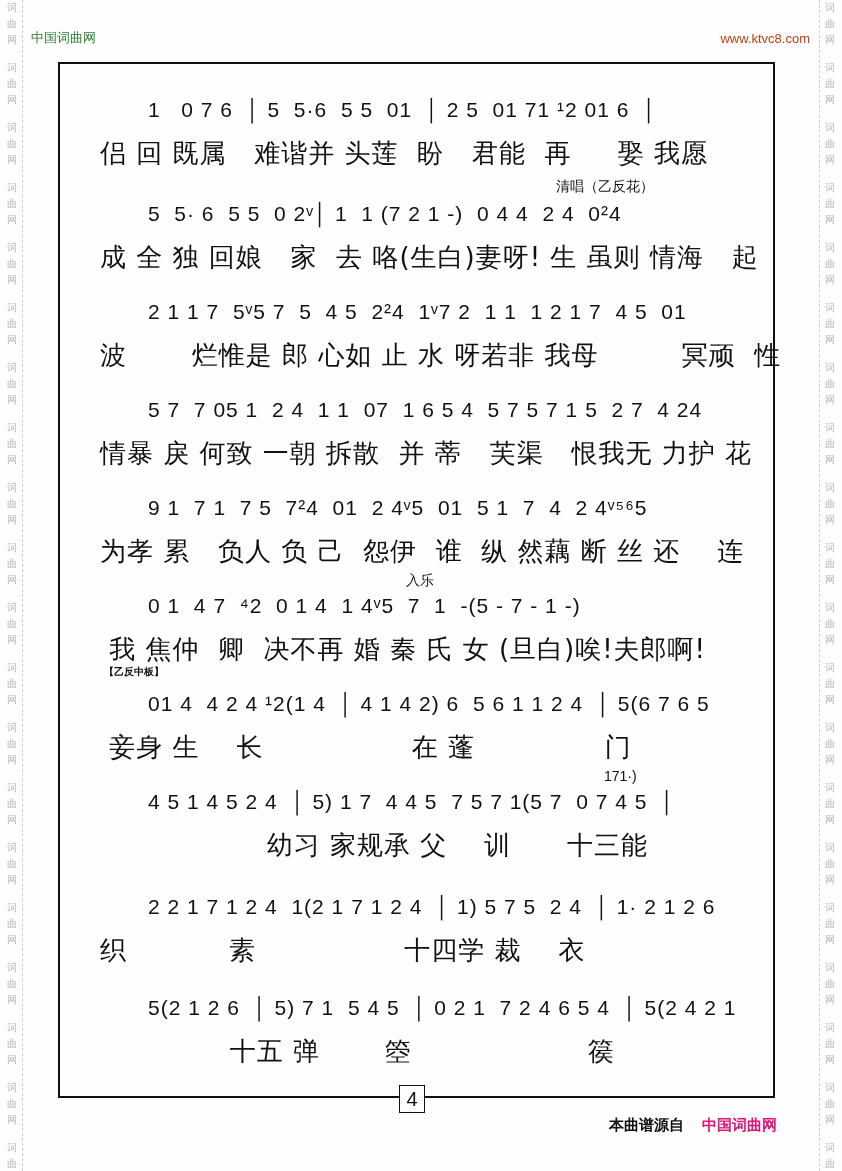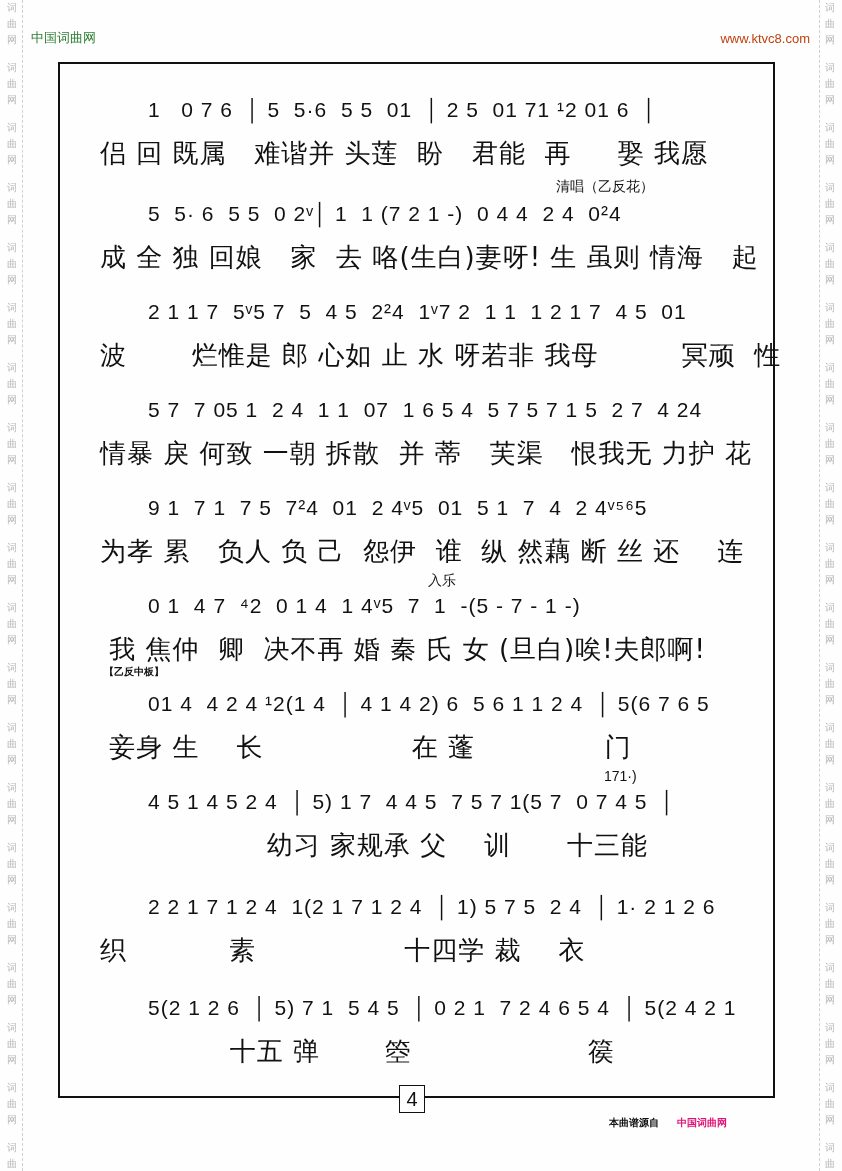--- a/index.html
+++ b/index.html
@@ -19,21 +19,21 @@
   .site-right { position: absolute; right: 32px; top: 31px; font-size: 13px; color: #c2410c; }
   .frame {
     position: absolute; left: 58px; top: 62px; width: 717px; height: 1036px;
     border: 2.5px solid #111; box-sizing: border-box;
   }
   .page-num {
     position: absolute; left: 399px; top: 1085px; width: 24px; height: 26px;
     border: 1.5px solid #111; background: #fdfefd; text-align: center;
     font-size: 20px; line-height: 26px;
   }
-  .source-line { position: absolute; left: 609px; top: 1116px; font-size: 10px; font-weight: bold; font-family: Liberation Mono, monospace; }
+  .source-line { position: absolute; left: 609px; top: 1116px; font-size: 15px; font-weight: bold; font-family: Liberation Mono, monospace; }
   .source-line .label { color: #111; }
   .source-line .brand { color: #e0157a; margin-left: 18px; }
 
   .row { position: absolute; left: 100px; width: 640px; }
   .notes { position: absolute; top: 0; left: 0; white-space: pre; font-size: 21px; letter-spacing: 1px; font-family: "Liberation Sans", sans-serif; margin-left: 48px; }
   .lyrics { position: absolute; top: 38px; left: 0; white-space: pre; font-size: 26px; font-family: "DejaVu Sans", sans-serif; letter-spacing: 1px; }
   .annot { position: absolute; font-size: 14px; font-family: Liberation Sans, sans-serif; white-space: pre; }
   .section-label { position: absolute; left: 104px; top: 665px; font-size: 10px; font-weight: bold; font-family: "DejaVu Sans", sans-serif; }
 </style>
 </head>
@@ -267,21 +267,21 @@
   <div class="notes">5 7  7 05 1  2 4  1 1  07  1 6 5 4  5 7 5 7 1 5  2 7  4 24</div>
   <div class="lyrics">情暴 戾 何致 一朝 拆散  并 蒂   芙渠   恨我无 力护 花</div>
 </div>
 
 <div class="row" style="top:496px;">
   <div class="notes">9 1  7 1  7 5  7²4  01  2 4ᵛ5  01  5 1  7  4  2 4ᵛ⁵⁶5</div>
   <div class="lyrics">为孝 累   负人 负 己  怨伊  谁  纵 然藕 断 丝 还    连</div>
 </div>
 
 <div class="row" style="top:594px;">
-  <div class="annot" style="top:-22px; left:328px;text-align:center;">入乐</div>
+  <div class="annot" style="top:-22px; left:306px;text-align:center;">入乐</div>
   <div class="notes">0 1  4 7  ⁴2  0 1 4  1 4ᵛ5  7  1  -(5 - 7 - 1 -)</div>
   <div class="lyrics"> 我 焦仲  卿  决不再 婚 秦 氏 女 (旦白)唉!夫郎啊!</div>
 </div>
 
 <div class="section-label">【乙反中板】</div>
 
 <div class="row" style="top:692px;">
   <div class="notes">01 4  4 2 4 ¹2(1 4  │ 4 1 4 2) 6  5 6 1 1 2 4  │ 5(6 7 6 5</div>
   <div class="lyrics"> 妾身 生    长                在 蓬              门</div>
 </div>

